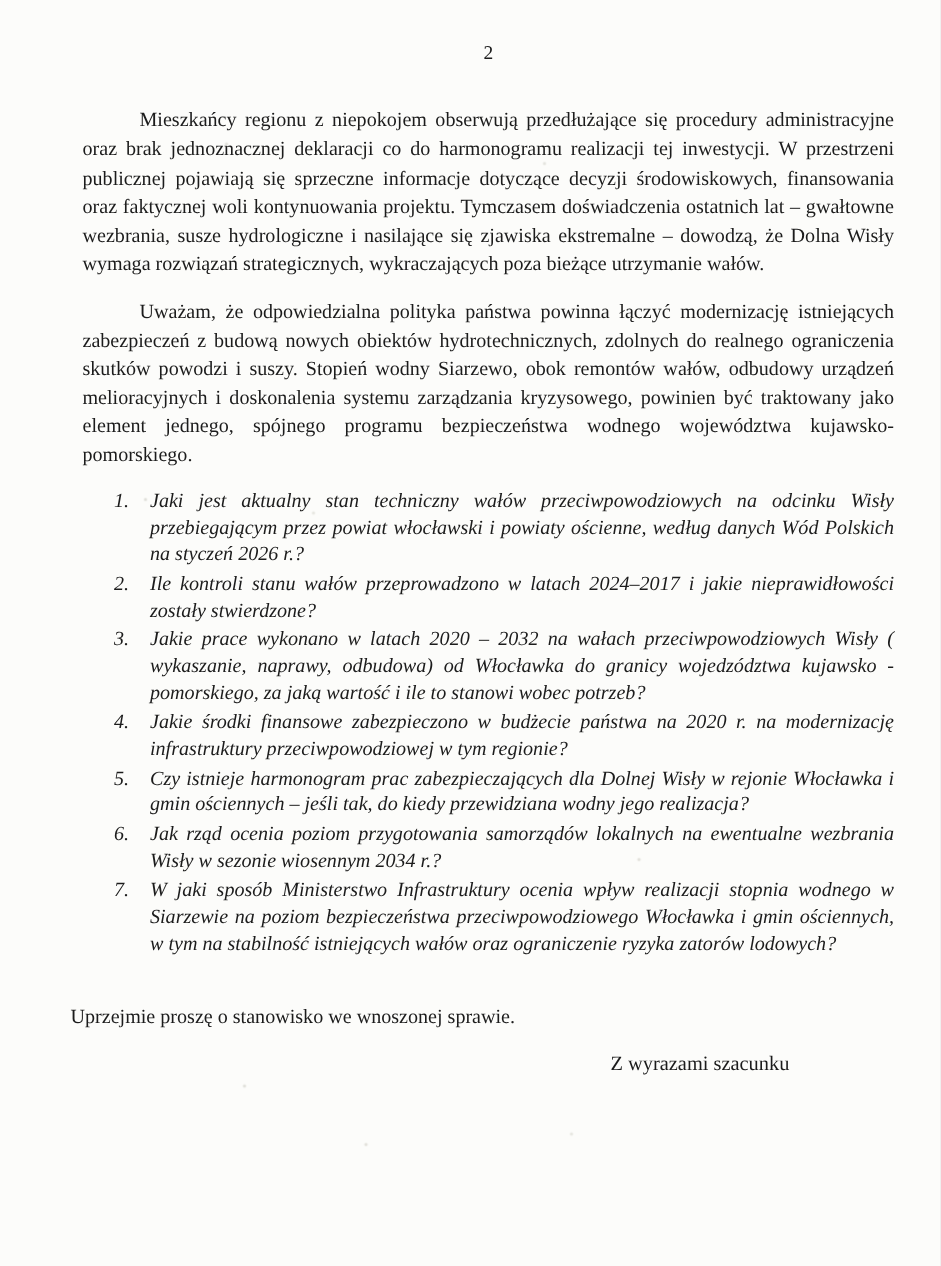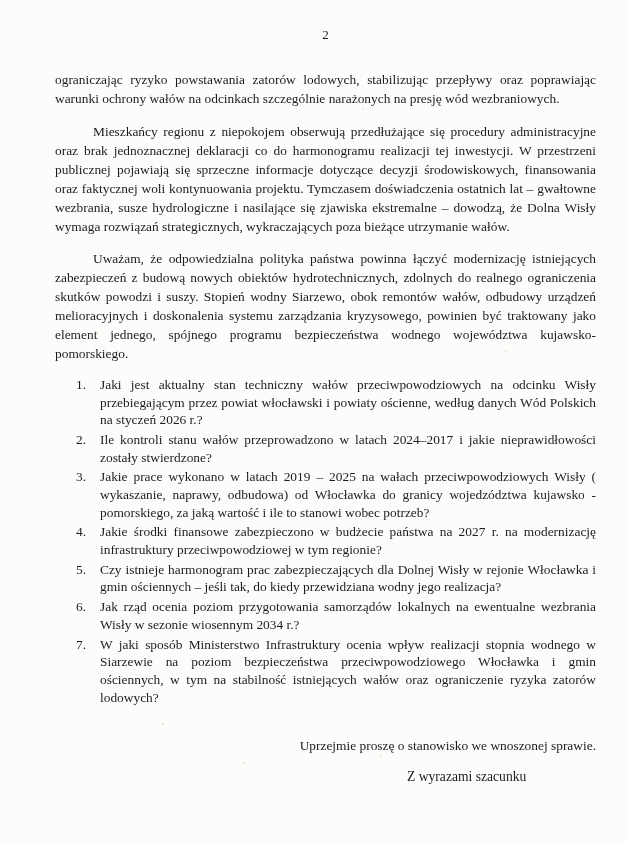--- a/index.html
+++ b/index.html
@@ -36,30 +36,31 @@
     padding: 0 0 0 45px;
     list-style: none;
     counter-reset: q;
     line-height: 1.32;
   }
   .questions li {
     position: relative;
     counter-increment: q;
     text-align: justify;
     margin: 0 0 2px 0;
+    font-style: italic;
   }
   .questions li::before {
     content: counter(q) ".";
     position: absolute;
     left: -24px;
     top: 0;
   }
   .closing {
     margin: 30px 0 0 -8px;
-    text-align: right;
+    text-align: left;
   }
   .sig-area {
     position: relative;
     height: 130px;
     margin-top: 6px;
   }
   .sig-salutation {
     position: absolute;
     left: 352px;
     top: 6px;
@@ -83,29 +84,28 @@
       380px 755px 1px #e1e1db;
   }
 </style>
 </head>
 <body>
 
 <div class="page">
 
   <div class="page-number">2</div>
 
-  <p class="para">ograniczając ryzyko powstawania zatorów lodowych, stabilizując przepływy oraz poprawiając warunki ochrony wałów na odcinkach szczególnie narażonych na presję wód wezbraniowych.</p>
   <p class="para indent">Mieszkańcy regionu z niepokojem obserwują przedłużające się procedury administracyjne oraz brak jednoznacznej deklaracji co do harmonogramu realizacji tej inwestycji. W przestrzeni publicznej pojawiają się sprzeczne informacje dotyczące decyzji środowiskowych, finansowania oraz faktycznej woli kontynuowania projektu. Tymczasem doświadczenia ostatnich lat – gwałtowne wezbrania, susze hydrologiczne i nasilające się zjawiska ekstremalne – dowodzą, że Dolna Wisły wymaga rozwiązań strategicznych, wykraczających poza bieżące utrzymanie wałów.</p>
   <p class="para indent">Uważam, że odpowiedzialna polityka państwa powinna łączyć modernizację istniejących zabezpieczeń z budową nowych obiektów hydrotechnicznych, zdolnych do realnego ograniczenia skutków powodzi i suszy. Stopień wodny Siarzewo, obok remontów wałów, odbudowy urządzeń melioracyjnych i doskonalenia systemu zarządzania kryzysowego, powinien być traktowany jako element jednego, spójnego programu bezpieczeństwa wodnego województwa kujawsko-pomorskiego.</p>
 
   <ol class="questions">
     <li>Jaki jest aktualny stan techniczny wałów przeciwpowodziowych na odcinku Wisły przebiegającym przez powiat włocławski i powiaty ościenne, według danych Wód Polskich na styczeń 2026 r.?</li>
     <li>Ile kontroli stanu wałów przeprowadzono w latach 2024–2017 i jakie nieprawidłowości zostały stwierdzone?</li>
-    <li>Jakie prace wykonano w latach 2019 – 2025 na wałach przeciwpowodziowych Wisły ( wykaszanie, naprawy, odbudowa) od Włocławka do granicy wojedzództwa kujawsko - pomorskiego, za jaką wartość i ile to stanowi wobec potrzeb?</li>
-    <li>Jakie środki finansowe zabezpieczono w budżecie państwa na 2027 r. na modernizację infrastruktury przeciwpowodziowej w tym regionie?</li>
+    <li>Jakie prace wykonano w latach 2020 – 2032 na wałach przeciwpowodziowych Wisły ( wykaszanie, naprawy, odbudowa) od Włocławka do granicy wojedzództwa kujawsko - pomorskiego, za jaką wartość i ile to stanowi wobec potrzeb?</li>
+    <li>Jakie środki finansowe zabezpieczono w budżecie państwa na 2020 r. na modernizację infrastruktury przeciwpowodziowej w tym regionie?</li>
     <li>Czy istnieje harmonogram prac zabezpieczających dla Dolnej Wisły w rejonie Włocławka i gmin ościennych – jeśli tak, do kiedy przewidziana wodny jego realizacja?</li>
     <li>Jak rząd ocenia poziom przygotowania samorządów lokalnych na ewentualne wezbrania Wisły w sezonie wiosennym 2034 r.?</li>
     <li>W jaki sposób Ministerstwo Infrastruktury ocenia wpływ realizacji stopnia wodnego w Siarzewie na poziom bezpieczeństwa przeciwpowodziowego Włocławka i gmin ościennych, w tym na stabilność istniejących wałów oraz ograniczenie ryzyka zatorów lodowych?</li>
   </ol>
 
   <p class="closing">Uprzejmie proszę o stanowisko we wnoszonej sprawie.</p>
 
   <div class="sig-area">
     <div class="sig-salutation">Z wyrazami szacunku</div>
 

